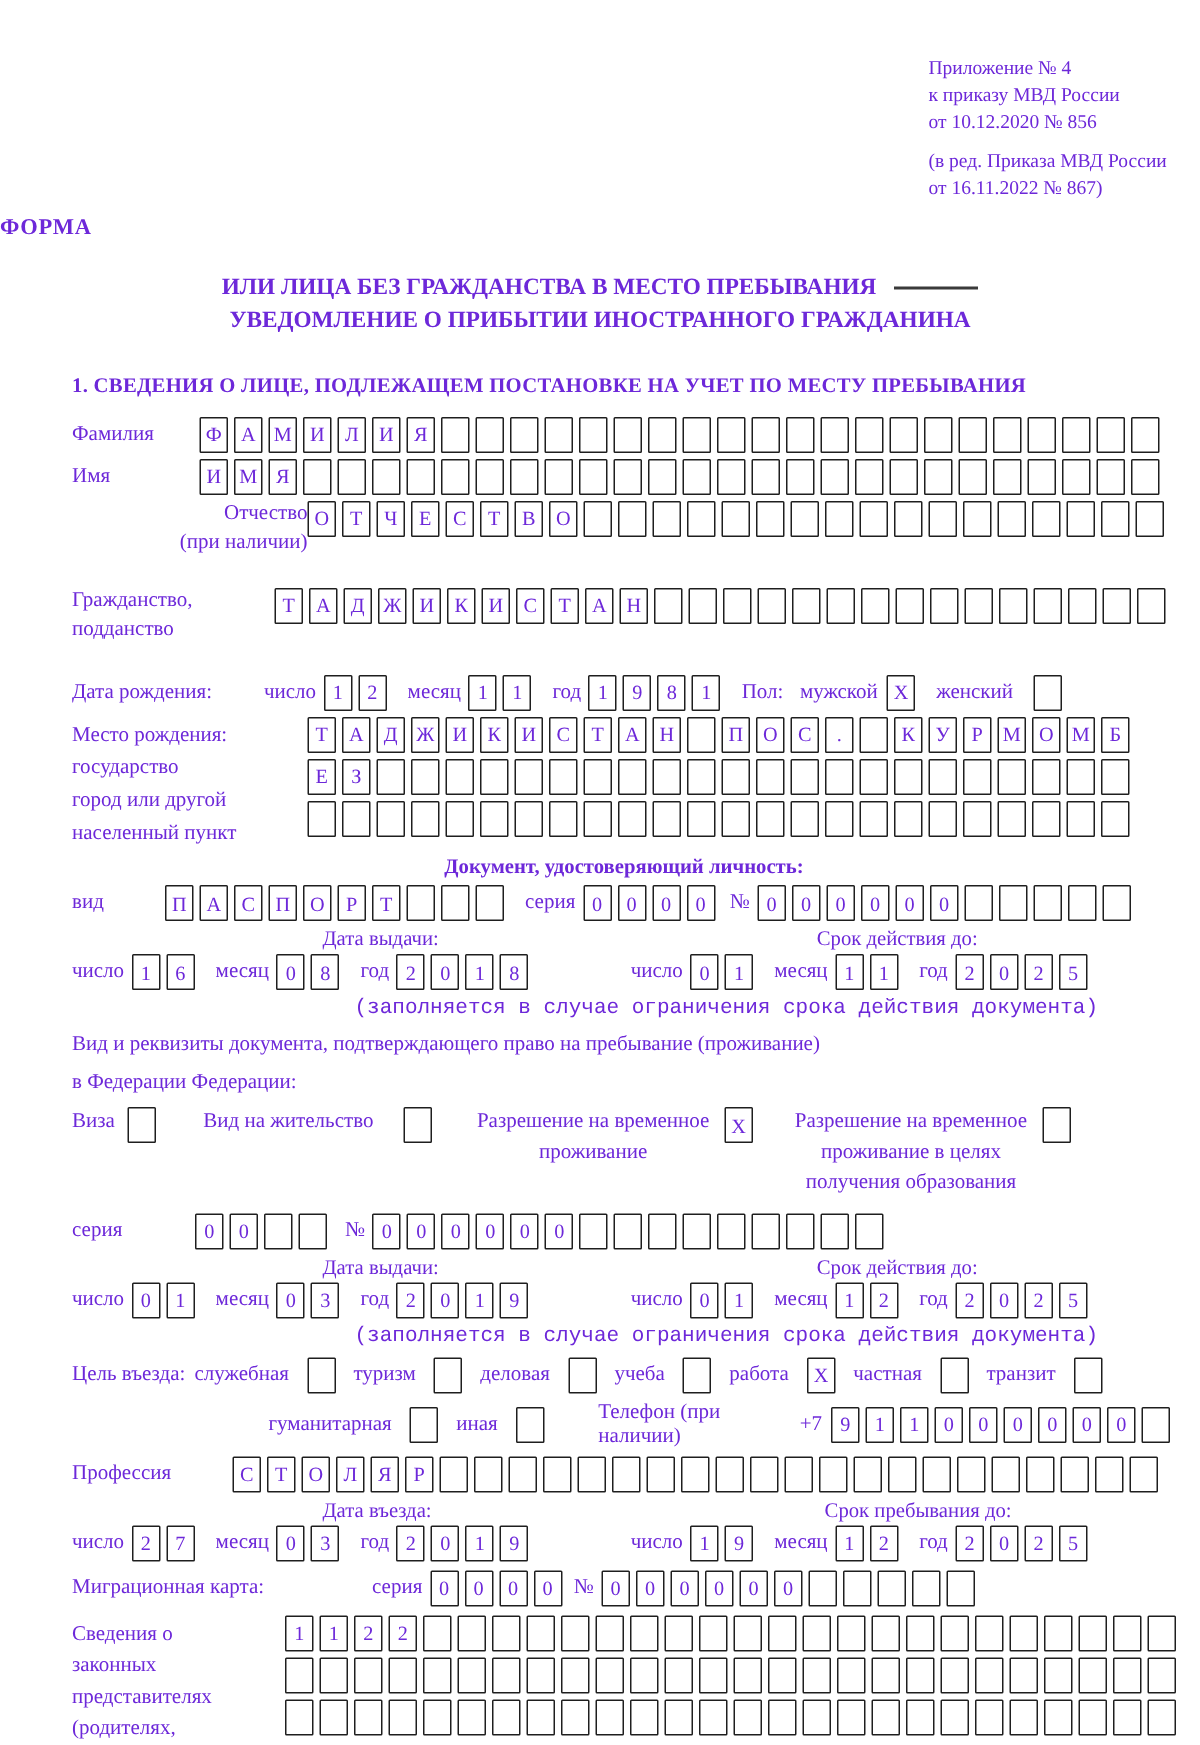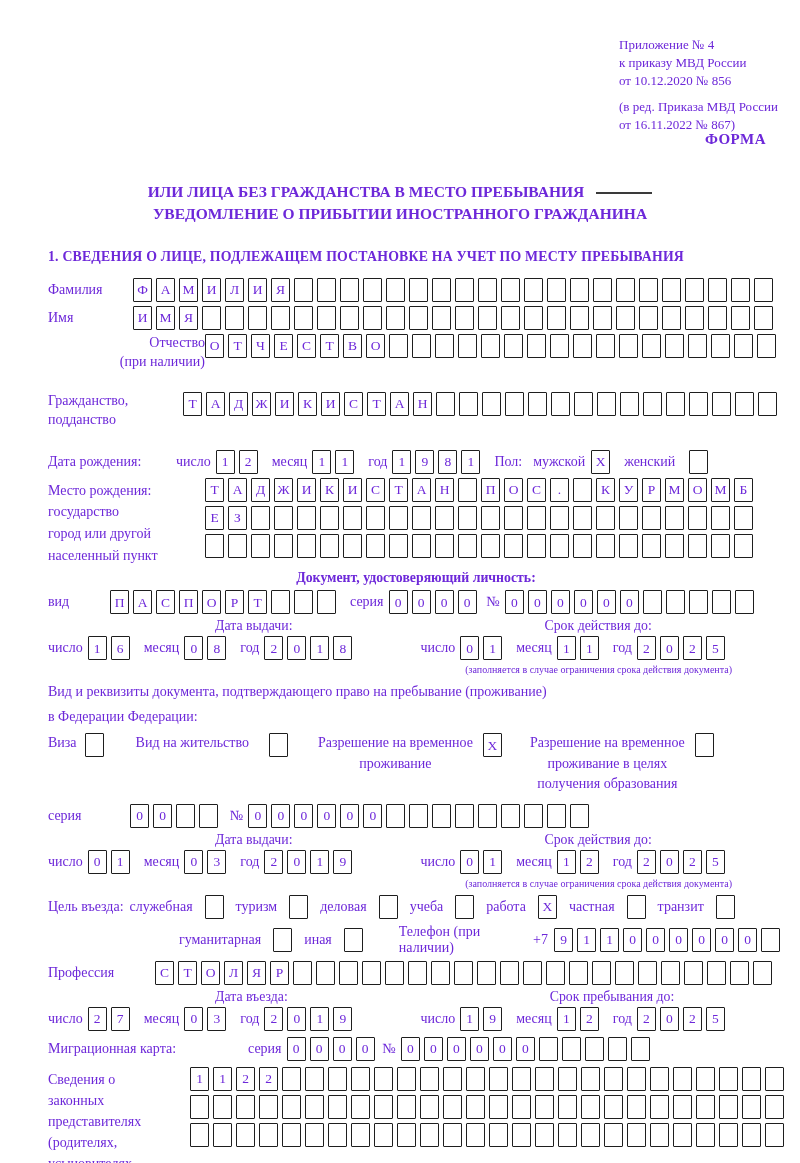--- a/index.html
+++ b/index.html
@@ -2,21 +2,21 @@
 <html><head>
 <meta charset="utf-8">
 <style>
   html,body{margin:0;padding:0;background:#ffffff;}
   .page{
     width:800px;height:1163px;background:#fff;color:#6d28d9;position:relative;
     font-family:"Liberation Serif","DejaVu Serif",serif;font-size:14px;overflow:hidden;
   }
   .appendix{position:absolute;top:36px;left:619px;font-size:13px;line-height:1.4;}
   .appendix .edition{margin-top:7px;}
-  .forma{position:absolute;top:131px;left:0;width:766px;text-align:right;font-weight:bold;font-size:15px;letter-spacing:.5px;}
+  .forma{position:absolute;top:144px;left:0;width:766px;font-weight:bold;font-size:15px;letter-spacing:.5px;}
   .title{position:absolute;top:181px;left:0;width:100%;text-align:center;font-weight:bold;font-size:15.5px;line-height:1.45;}
   .blank-line{display:inline-block;width:56px;border-bottom:2.5px solid #3a3a3a;margin-left:12px;transform:translateY(-3px);}
   .section-heading{position:absolute;top:249px;left:48px;font-weight:bold;font-size:13.8px;letter-spacing:.2px;}
   .form-area{position:absolute;top:278px;left:48px;right:16px;}
   .row{display:flex;align-items:center;margin-bottom:4px;min-height:24px;flex-wrap:nowrap;}
   .lbl{flex:0 0 auto;}
   .lbl2{line-height:1.35;}
   .cells{display:flex;flex-wrap:nowrap;flex:0 0 auto;}
   .cell{
     box-sizing:border-box;display:inline-flex;align-items:center;justify-content:center;
@@ -26,21 +26,21 @@
   .w85{width:85px;} .w107{width:107px;} .w118{width:118px;} .w135{width:135px;}
   .w157{width:157px;text-align:right;} .w200{width:200px;} .w62{width:62px;}
   .dlbl{margin:0 5px 0 10px;flex:0 0 auto;}
   .dlbl.first{margin-left:0;}
   .slbl{margin:0 6px;flex:0 0 auto;}
   .group{display:flex;align-items:center;flex:0 0 auto;}
   .doc-heading{text-align:center;font-weight:bold;font-size:13.8px;margin:4px 0 4px 0;}
   .dates-head{display:flex;font-size:13.8px;margin:4px 0 2px 0;}
   .dates-head .h1{margin-left:167px;}
   .dates-head .h2{margin-left:252px;}
-  .note{font-size:10px;text-align:right;padding-right:52px;margin:1px 0 6px 0;}
+  .note{font-size:14px;text-align:right;padding-right:52px;margin:1px 0 6px 0;font-family:Liberation Mono, monospace;}
   .plain-line{margin:4px 0 2px 0;line-height:1.5;}
   .options-row{display:flex;align-items:flex-start;margin:6px 0 10px 0;}
   .opt{display:flex;align-items:flex-start;margin-right:18px;}
   .opt .optlbl{margin-right:8px;line-height:1.4;}
   .opt .optlines{text-align:center;line-height:1.45;margin-right:10px;}
   .cb .cell{margin-right:0;}
   .purpose-row{display:flex;align-items:center;margin-bottom:5px;}
   .purpose-row .p-lbl{margin-right:6px;}
   .purpose-row .p-box{margin:0 12px 0 6px;}
   .indent130{margin-left:131px;}

